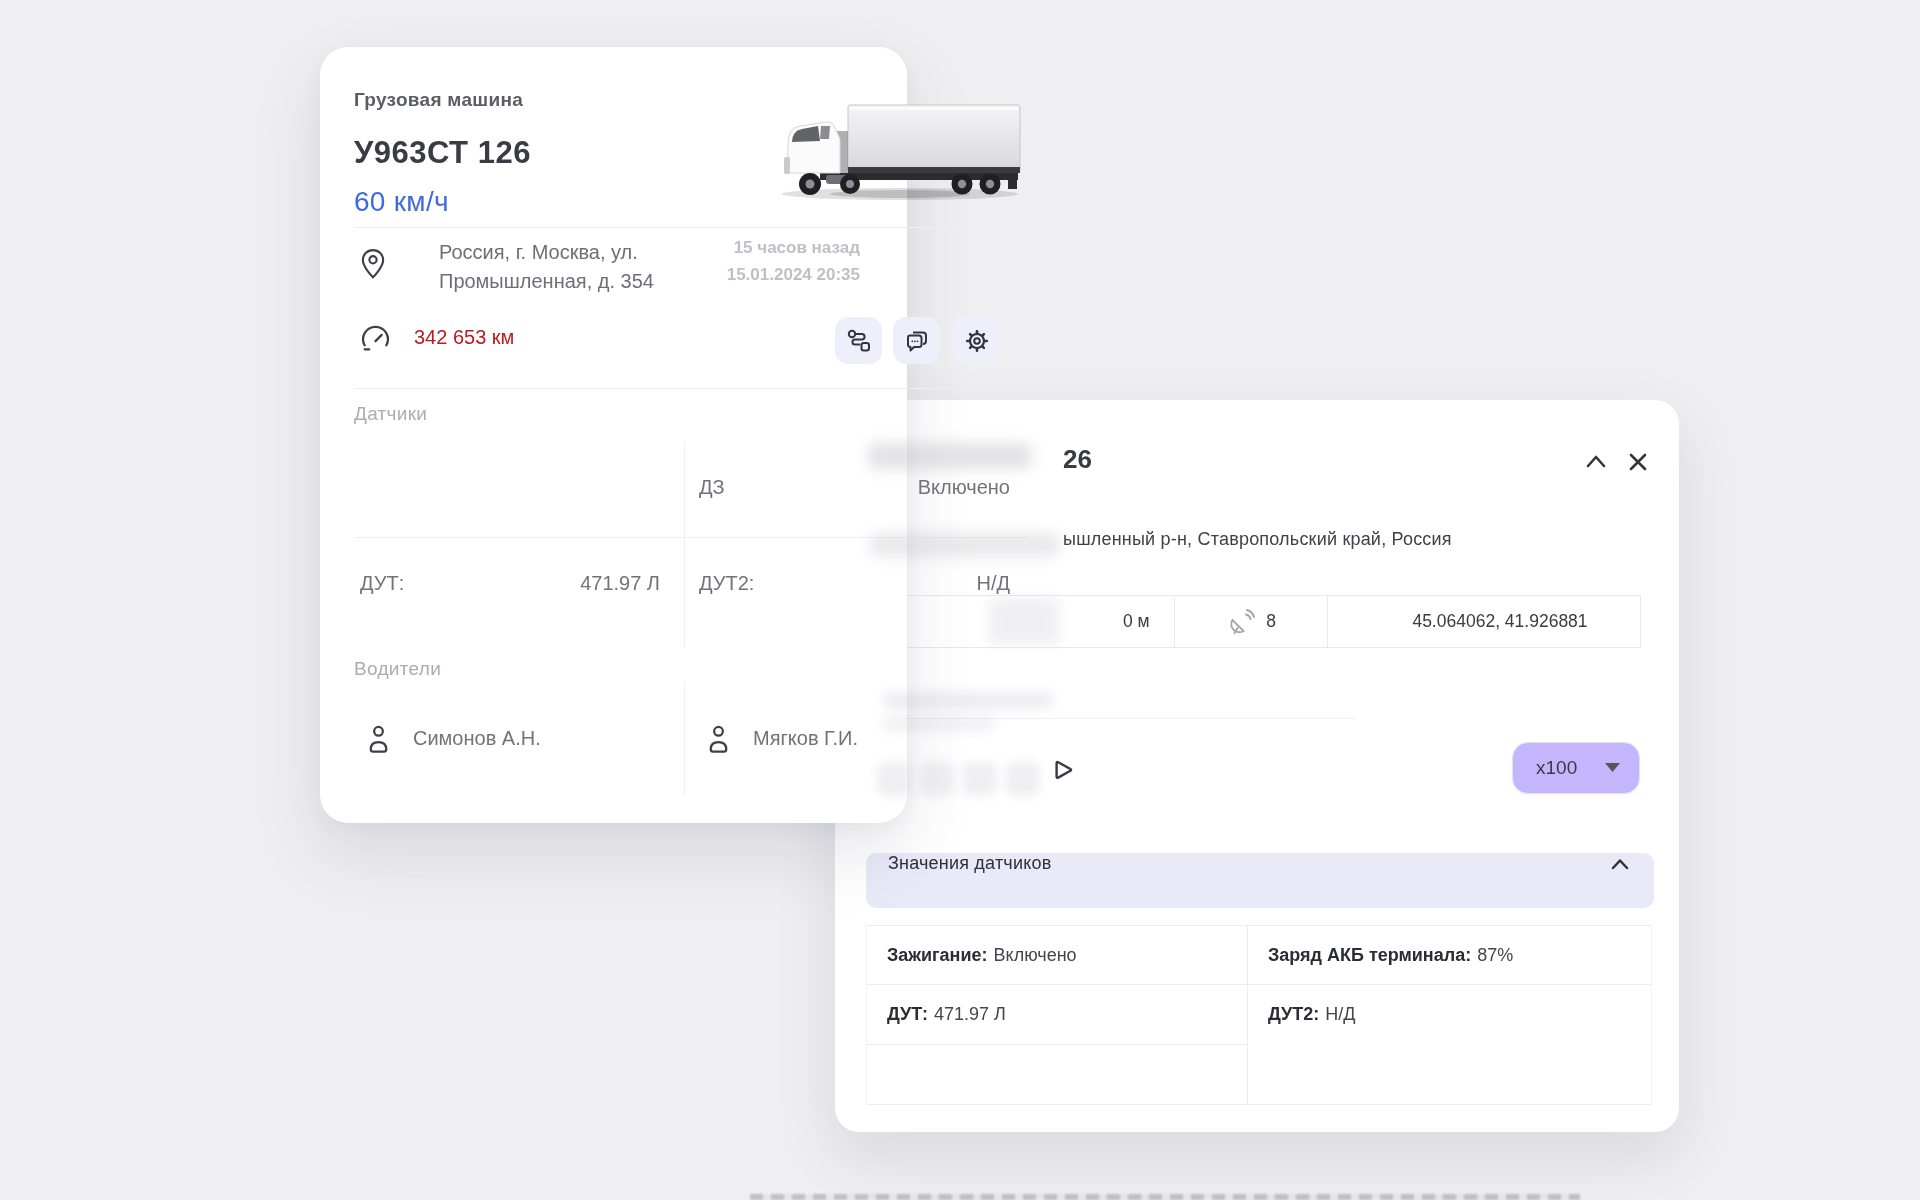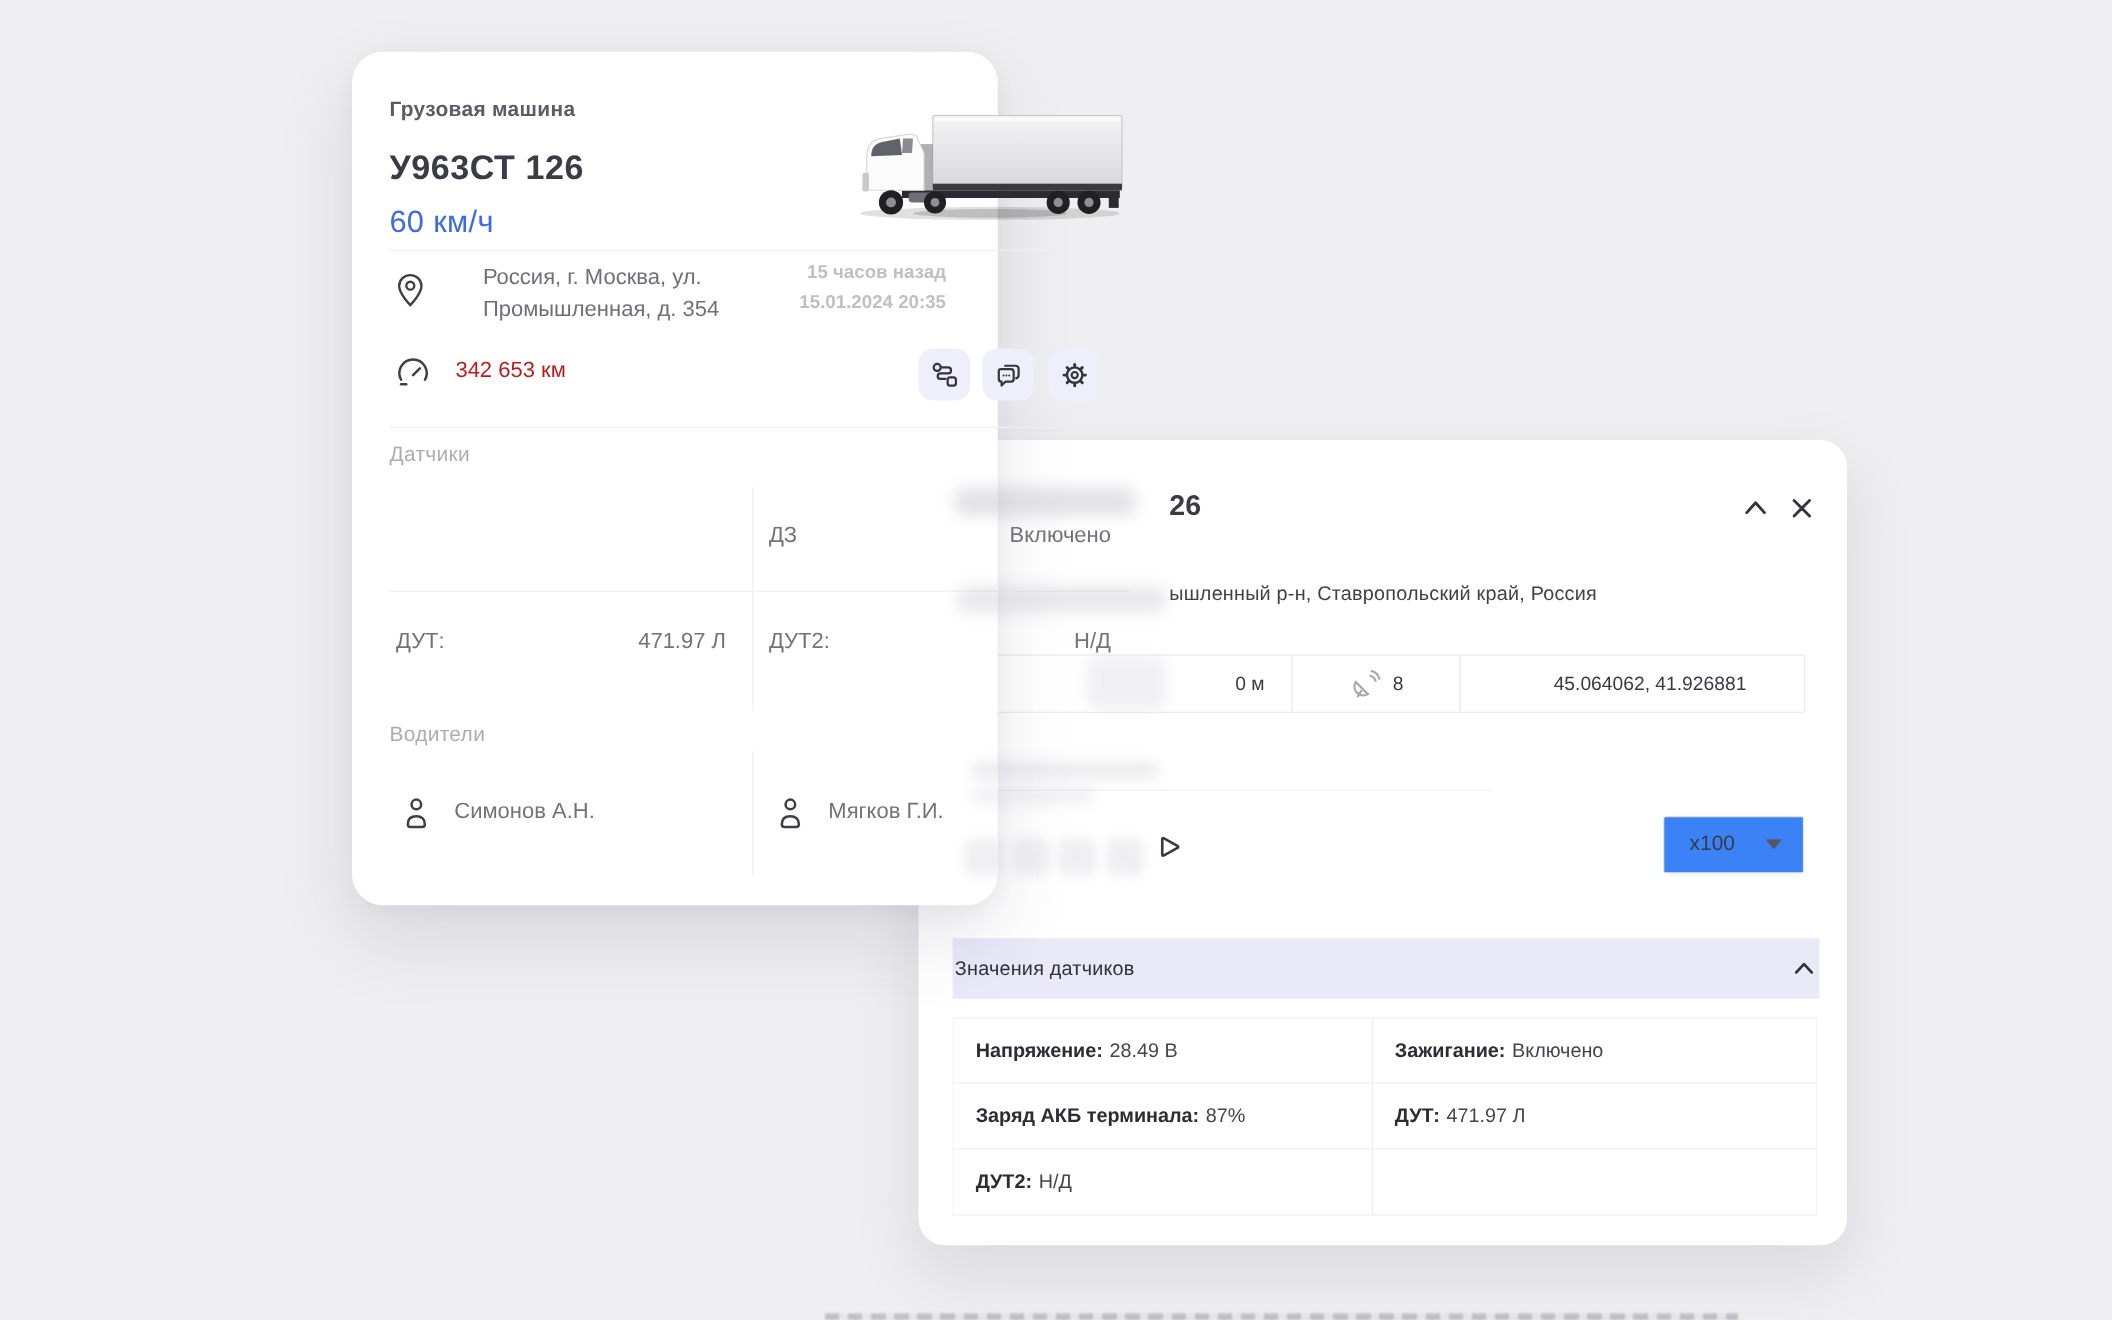--- a/index.html
+++ b/index.html
@@ -25,26 +25,26 @@
   .sensor-label{max-width:170px;line-height:33px;}
   .driver{position:absolute;display:flex;align-items:center;gap:22px;font-size:20px;color:#72727A;}
   
   #track-panel{left:835px;top:400px;width:844px;height:732px;border-radius:24px;z-index:10;
     box-shadow:0 24px 60px rgba(60,60,90,.12);}
   .panel-title{left:228px;top:44px;font-size:26px;font-weight:600;color:#3A3A44;}
   .hdr-btn{position:absolute;top:47px;width:30px;height:30px;display:flex;align-items:center;justify-content:center;cursor:pointer;}
   .panel-addr{left:228px;top:129px;font-size:18px;color:#40404A;letter-spacing:.2px;}
   .cell{position:absolute;top:195px;height:53px;background:#fff;border:1px solid #E9E9EC;
     box-sizing:border-box;display:flex;align-items:center;justify-content:center;font-size:17.5px;color:#3A3A44;}
-  .dropdown{left:677px;top:342px;width:128px;height:52px;border:1px solid #E4E4E8;border-radius:2px;background:#3b82f6;
+  .dropdown{left:677px;top:342px;width:128px;height:52px;border:1px solid #E4E4E8;border-radius:16px;background:#c4b5fd;
     display:flex;align-items:center;justify-content:space-between;padding:0 19px 0 23px;box-sizing:border-box;cursor:pointer;
     box-shadow:0 2px 6px rgba(0,0,0,.03);}
   .dropdown span{font-size:19px;color:#3A3A44;}
-  .sv-header{left:31px;top:453px;width:788px;height:55px;background:#E9E9F8;border-radius:0;
-    display:flex;align-items:center;justify-content:space-between;padding:0 2px;box-sizing:border-box;cursor:pointer;}
+  .sv-header{left:31px;top:453px;width:788px;height:55px;background:#E9E9F8;border-radius:10px;
+    display:flex;justify-content:space-between;padding:0 22px;box-sizing:border-box;cursor:pointer;}
   .sv-header span{font-size:18px;color:#30303A;letter-spacing:.2px;}
   .sv-table{left:31px;top:525px;width:784px;height:178px;border-top:1px solid #EDEDF0;border-bottom:1px solid #EDEDF0;
     border-left:1px solid #F2F2F4;border-right:1px solid #F2F2F4;display:grid;grid-template-columns:381px 1fr;grid-auto-rows:1fr;}
   .sv-td{border-bottom:1px solid #EDEDF0;display:flex;align-items:center;padding-left:20px;font-size:18px;color:#44444E;gap:6px;}
   .sv-td:nth-child(odd){border-right:1px solid #EDEDF0;}
   .sv-td:nth-last-child(-n+2){border-bottom:none;}
   .sv-td b{color:#2C2C35;font-weight:700;}
   
   .ghost{position:absolute;z-index:30;pointer-events:none;filter:blur(7px);border-radius:8px;}
   #bottom-strip{position:absolute;left:750px;top:1194px;width:830px;height:6px;z-index:5;opacity:.55;filter:blur(1px);
@@ -117,24 +117,20 @@
     <div class="abs sv-header">
       <span>Значения датчиков</span>
       <span>
         <svg width="24" height="24" viewBox="0 0 24 24">
             <polyline points="5,15 12,7.5 19,15" fill="none" stroke="#30303A" stroke-width="2.5" stroke-linecap="round" stroke-linejoin="round"></polyline>
           </svg>
       </span>
     </div>
 
     <div class="abs sv-table">
-      <div class="sv-td">
-          <b>Напряжение:</b>
-          <span>28.49 В</span>
-        </div>
       <div class="sv-td">
           <b>Зажигание:</b>
           <span>Включено</span>
         </div>
       <div class="sv-td">
           <b>Заряд АКБ терминала:</b>
           <span>87%</span>
         </div>
       <div class="sv-td">
           <b>ДУТ:</b>

